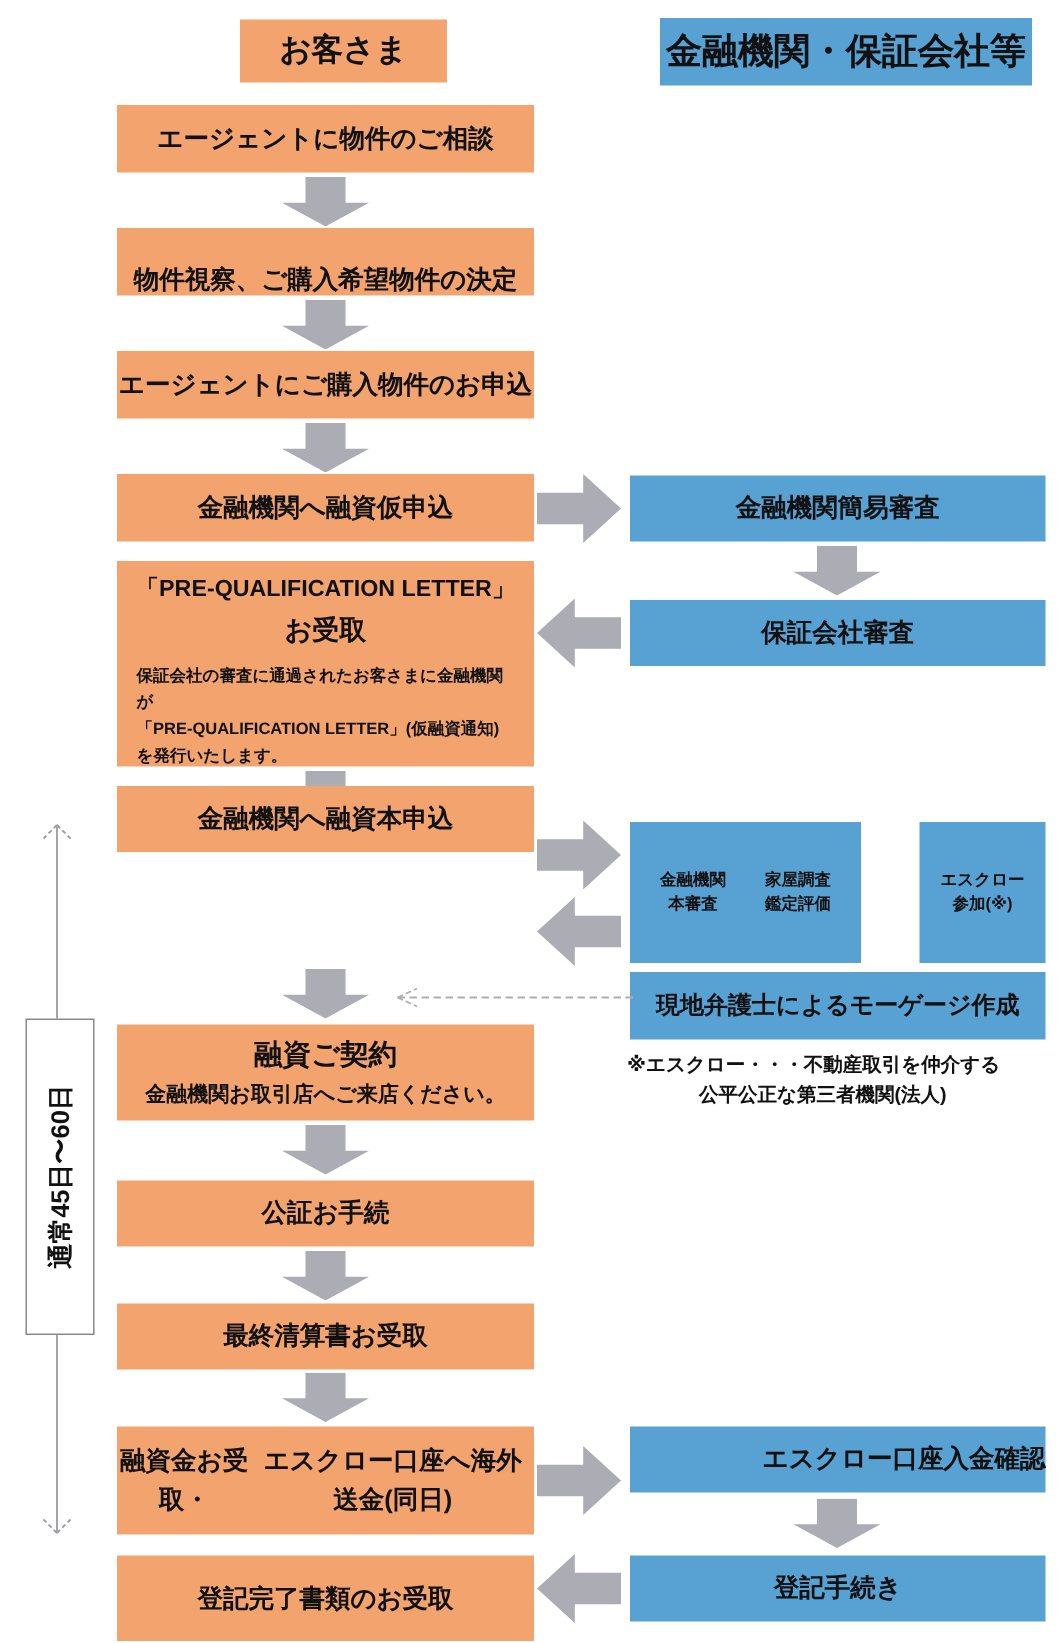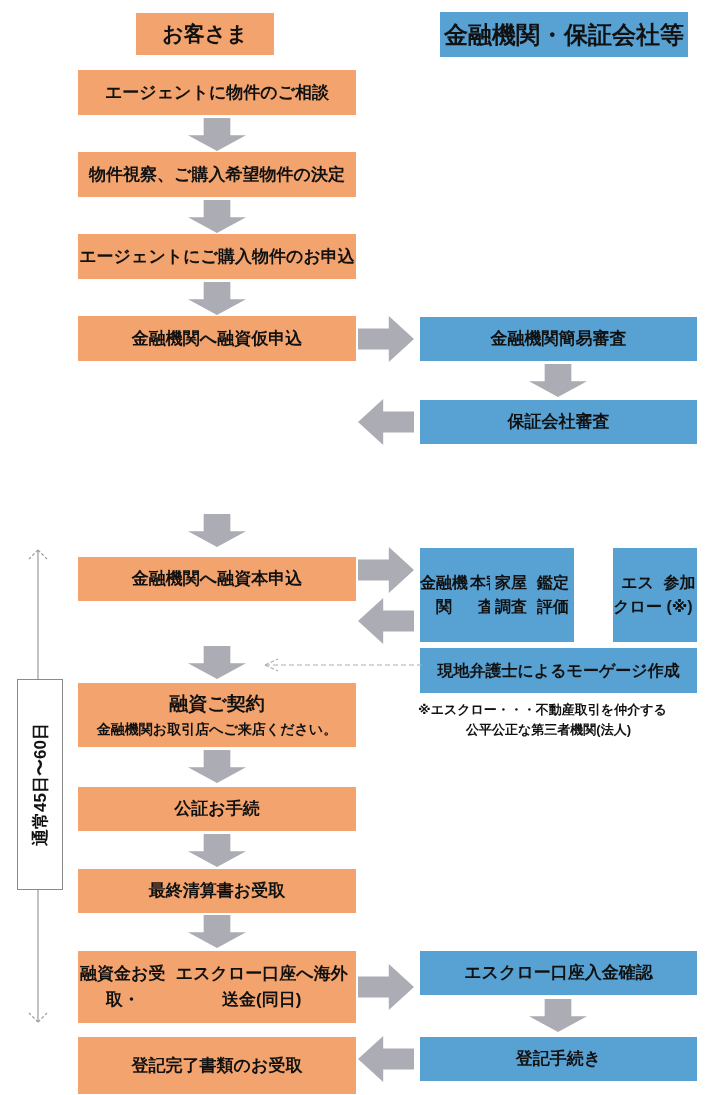--- a/index.html
+++ b/index.html
@@ -20,56 +20,56 @@
     position: absolute;
     display: flex;
     align-items: center;
     justify-content: center;
     text-align: center;
     line-height: 1.25;
   }
   .obox { background: #f2a36e; }
   .bbox { background: #58a1d3; }
   .hdr-customer {
-    left: 136px; top: 13px; width: 138px; height: 42px;
+    left: 160px; top: 13px; width: 138px; height: 42px;
     font-size: 21px;
   }
   .hdr-institution {
     left: 440px; top: 12px; width: 248px; height: 45px;
     font-size: 24px;
   }
   .lcol { left: 78px; width: 278px; font-size: 17px; }
   .rcol { left: 420px; width: 277px; font-size: 17px; }
 
   .s1  { top: 70px;  height: 45px; }
-  .s2  { top: 152px; height: 45px; }
+  .s2  { top: 152px; height: 45px; align-items: flex-end; }
   .s3  { top: 234px; height: 45px; }
   .s4  { top: 316px; height: 45px; }
   .prequal { top: 374px; height: 137px; flex-direction: column; justify-content: flex-start; padding: 9px 10px 0 10px; }
   .prequal .t1 { font-size: 15.5px; }
   .prequal .t2 { font-size: 18px; margin-top: 7px; }
   .prequal .desc { font-size: 11px; text-align: left; align-self: flex-start; margin: 11px 0 0 3px; line-height: 1.6; }
-  .s6  { top: 557px; height: 44px; }
+  .s6  { top: 524px; height: 44px; }
   .s7  { top: 600px; height: 43px; }
   .contract { top: 683px; height: 64px; flex-direction: column; }
   .contract .t1 { font-size: 19px; }
   .contract .sub { font-size: 14px; margin-top: 5px; }
   .s9  { top: 787px; height: 44px; }
   .s10 { top: 869px; height: 44px; }
   .remit { top: 951px; height: 72px; flex-direction: row; font-size: 17px; line-height: 1.55; }
   .s12 { top: 1037px; height: 57px; }
 
   .r1  { top: 317px; height: 44px; font-family: Liberation Serif, serif; }
   .r2  { top: 400px; height: 44px; }
-  .small { top: 548px; height: 94px; width: 84px; font-size: 16px; line-height: 1.5; flex-direction: row; }
+  .small { top: 548px; height: 94px; width: 84px; font-size: 11px; line-height: 1.5; flex-direction: column; }
   .sm1 { left: 420px; }
   .sm2 { left: 490px; }
   .sm3 { left: 613px; }
   .mortgage { top: 648px; height: 45px; font-size: 16px; }
-  .rconfirm { top: 951px; height: 44px; }
+  .rconfirm { top: 951px; height: 44px; justify-content: flex-end; }
   .rreg { top: 1037px; height: 44px; }
 
   .arrow { position: absolute; background: #abacb4; }
   .arrow-down {
     width: 58px; height: 33px;
     clip-path: polygon(27% 0, 73% 0, 73% 52%, 100% 52%, 50% 100%, 0 52%, 27% 52%);
   }
   .arrow-right {
     width: 56px; height: 46px;
     clip-path: polygon(0 27%, 55% 27%, 55% 0, 100% 50%, 55% 100%, 55% 73%, 0 73%);
@@ -150,20 +150,29 @@
   </div>
   <div class="box obox lcol s2">
     <span>物件視察、ご購入希望物件の決定</span>
   </div>
   <div class="box obox lcol s3">
     <span>エージェントにご購入物件のお申込</span>
   </div>
   <div class="box obox lcol s4">
     <span>金融機関へ融資仮申込</span>
   </div>
+  <div class="box obox lcol prequal">
+    <div class="t1">「PRE-QUALIFICATION LETTER」</div>
+    <div class="t2">お受取</div>
+    <div class="desc">
+      <div>保証会社の審査に通過されたお客さまに金融機関が</div>
+      <div>「PRE-QUALIFICATION LETTER」(仮融資通知)</div>
+      <div>を発行いたします。</div>
+    </div>
+  </div>
   <div class="box obox lcol s6">
     <span>金融機関へ融資本申込</span>
   </div>
   <div class="box obox lcol contract">
     <div class="t1">融資ご契約</div>
     <div class="sub">金融機関お取引店へご来店ください。</div>
   </div>
   <div class="box obox lcol s9">
     <span>公証お手続</span>
   </div>

